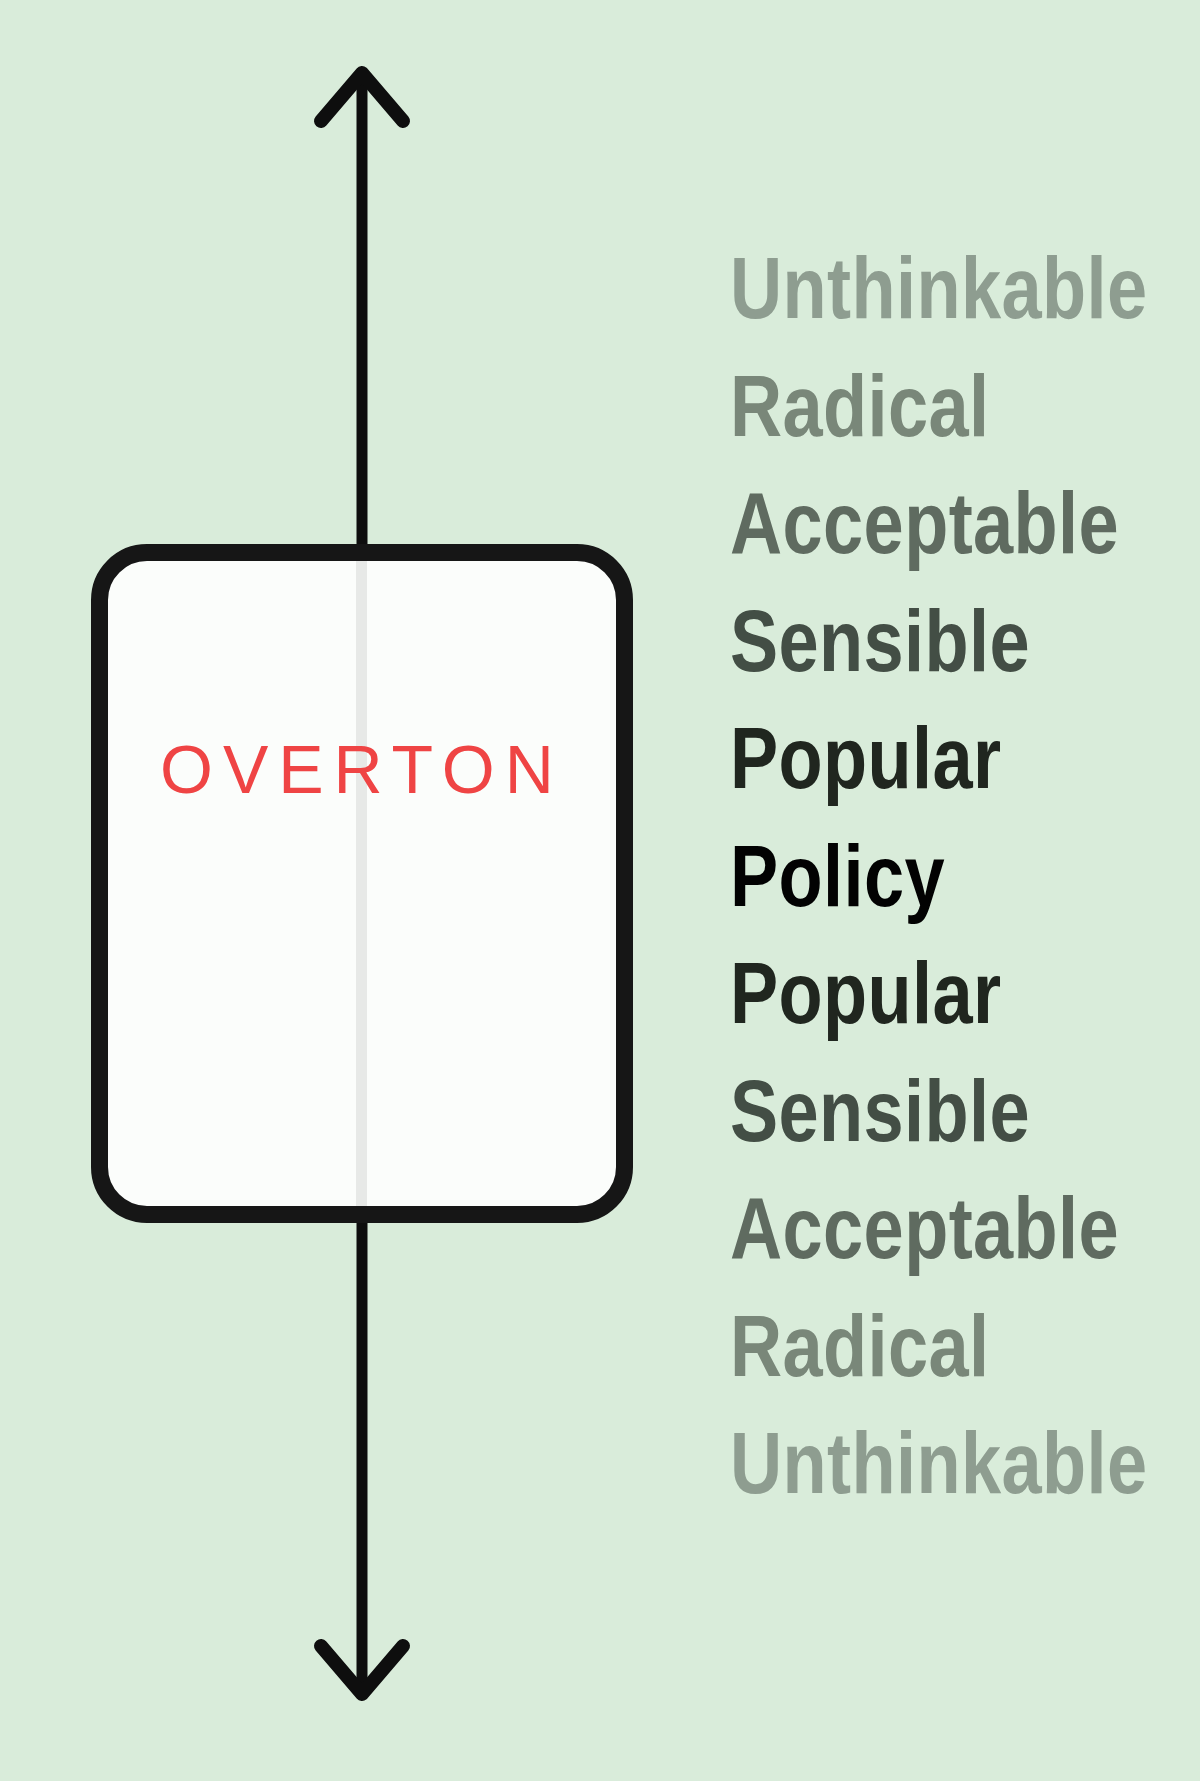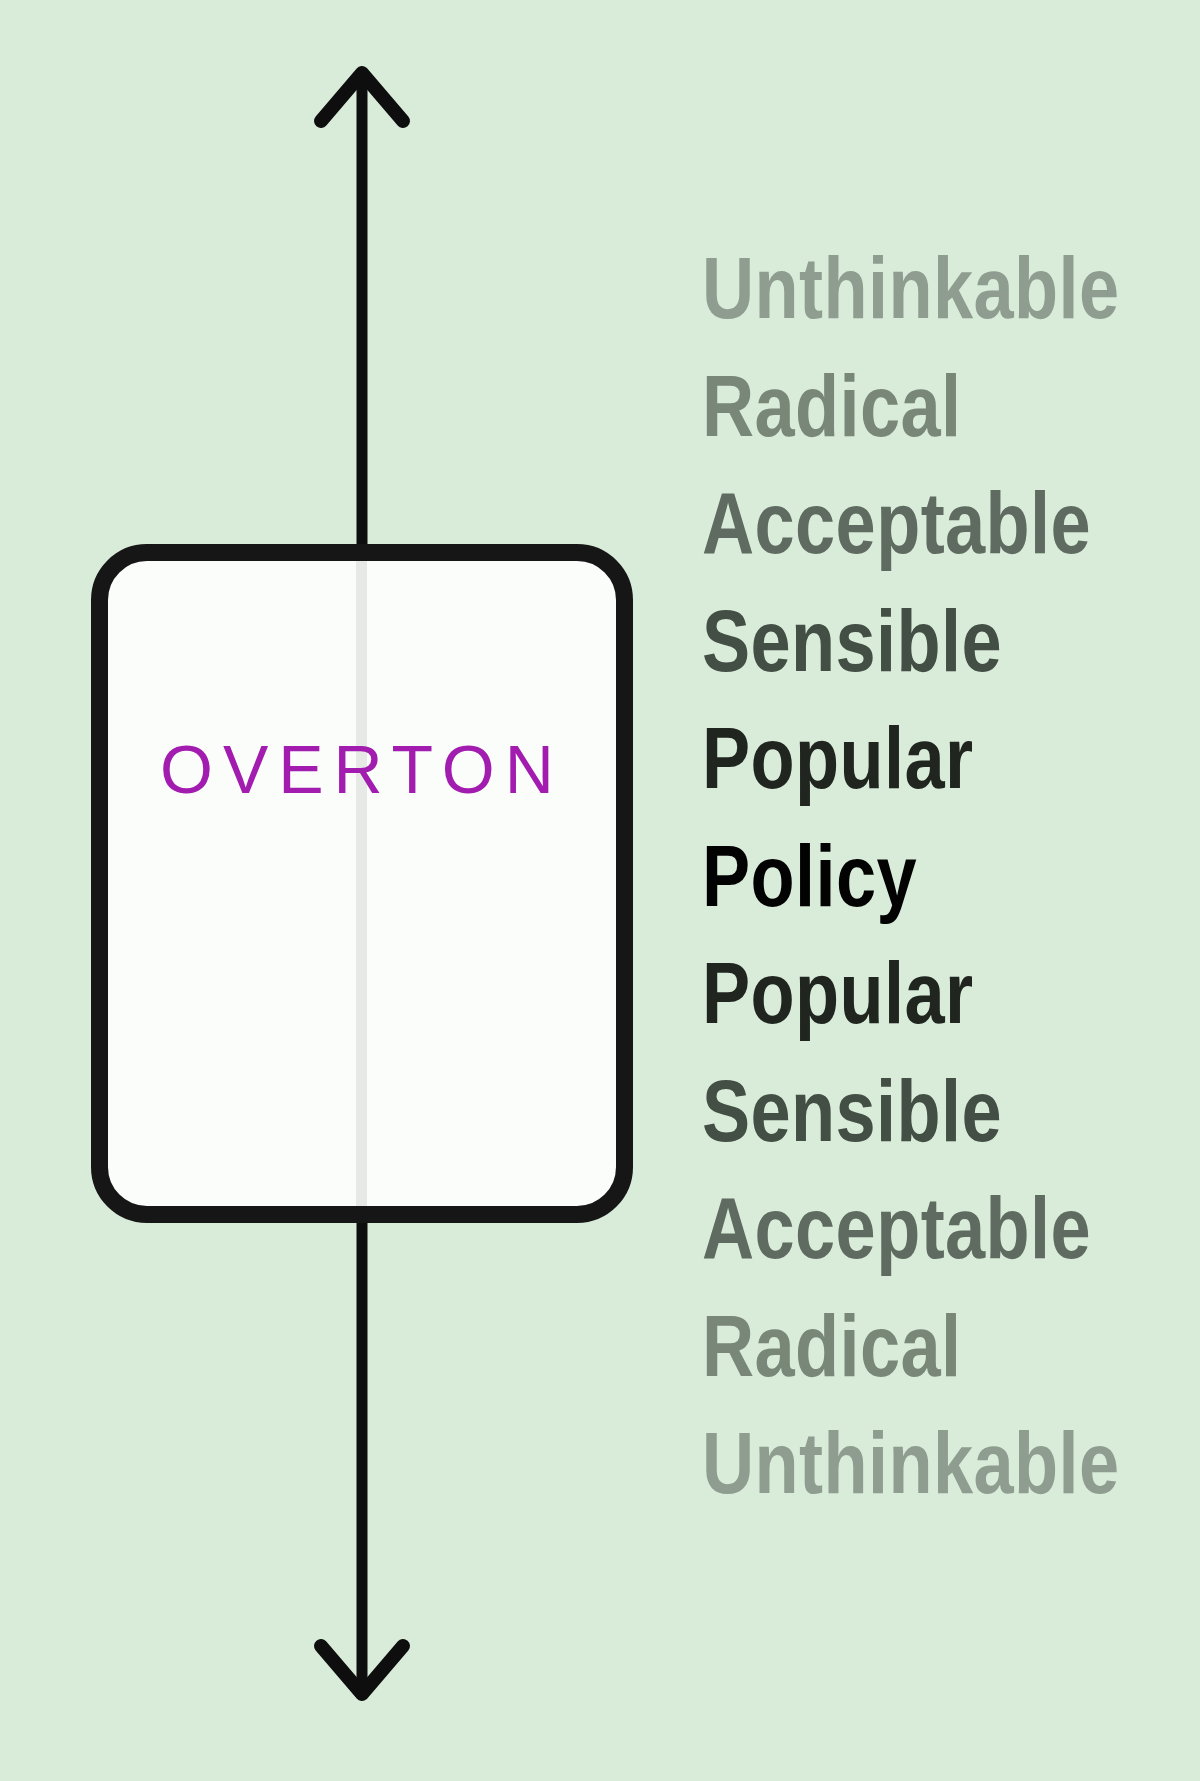--- a/index.html
+++ b/index.html
@@ -15,42 +15,42 @@
   }
   .window-line{
     position:absolute;left:248px;top:0;bottom:0;width:11px;
   }
   .window-label{
     position:absolute;left:52px;top:157px;
     font-size:68px;line-height:102px;letter-spacing:10px;font-weight:400;
     white-space:nowrap;
   }
   .window-label span{display:block;}
-  .scale-words{position:absolute;inset:0;}
+  .scale-words{position:absolute;inset:0;margin-left:28px;}
   .scale-word{
     position:absolute;left:702px;
     font-weight:700;font-size:88px;line-height:100px;white-space:nowrap;
     transform:scaleX(0.82);transform-origin:left top;
     letter-spacing:0.5px;
   }
 </style>
 </head>
 <body style="background: rgb(217, 236, 218);">
 
 <div class="stage">
 
   <svg class="axis-svg" viewBox="0 0 1200 1781" fill="none" style="color: rgb(14, 14, 14);">
     <line x1="362" y1="75" x2="362" y2="1692" stroke="currentColor" stroke-width="11"></line>
     <polyline points="321,121 362,73 403,121" stroke="currentColor" stroke-width="14" stroke-linecap="round" stroke-linejoin="round"></polyline>
     <polyline points="321,1646 362,1694 403,1646" stroke="currentColor" stroke-width="14" stroke-linecap="round" stroke-linejoin="round"></polyline>
   </svg>
 
   <div class="window-box" style="background: rgb(251, 253, 251); border-color: rgb(22, 22, 22);">
     <div class="window-line" style="background: rgb(231, 233, 231);"></div>
-    <div class="window-label" style="color: #a21caf;">
+    <div class="window-label" style="color: #ef4444;">
       <span>OVERTON</span>
     </div>
   </div>
 
   <div class="scale-words">
       <div class="scale-word" style="top: 238px; color: rgb(142, 157, 144);">Unthinkable</div>
       <div class="scale-word" style="top: 355.5px; color: rgb(121, 135, 121);">Radical</div>
       <div class="scale-word" style="top: 473px; color: rgb(95, 107, 96);">Acceptable</div>
       <div class="scale-word" style="top: 590.5px; color: rgb(67, 78, 69);">Sensible</div>
       <div class="scale-word" style="top: 708px; color: rgb(32, 38, 31);">Popular</div>

